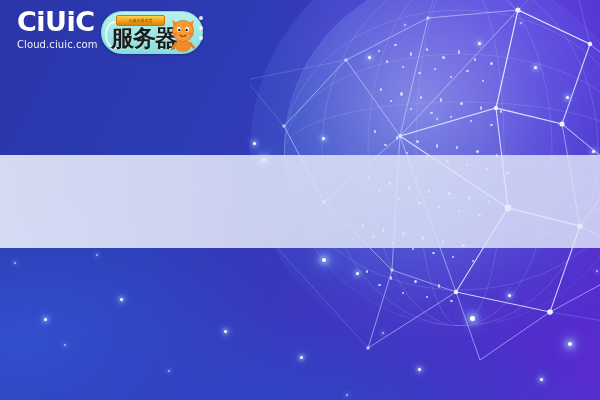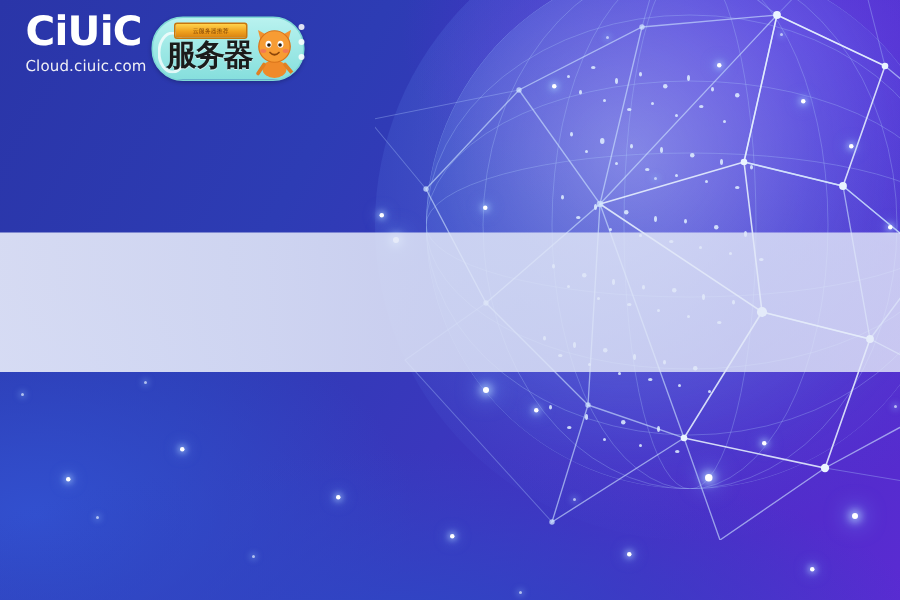--- a/index.html
+++ b/index.html
@@ -165,21 +165,21 @@
     display: flex;
     align-items: center;
     justify-content: center;
     overflow: hidden;
     font-family: "DejaVu Sans", sans-serif;
   }
   .badge-title {
     position: absolute;
     left: 9px;
     top: 11px;
-    font-size: 20px;
+    font-size: 23px;
     font-weight: bold;
     color: #1b1b1b;
     letter-spacing: -1px;
     font-family: "DejaVu Sans", "Liberation Sans", sans-serif;
     text-shadow: 0 1px 0 rgba(255,255,255,0.55);
   }
   .badge-swoosh {
     position: absolute;
     left: 3px;
     top: 9px;

